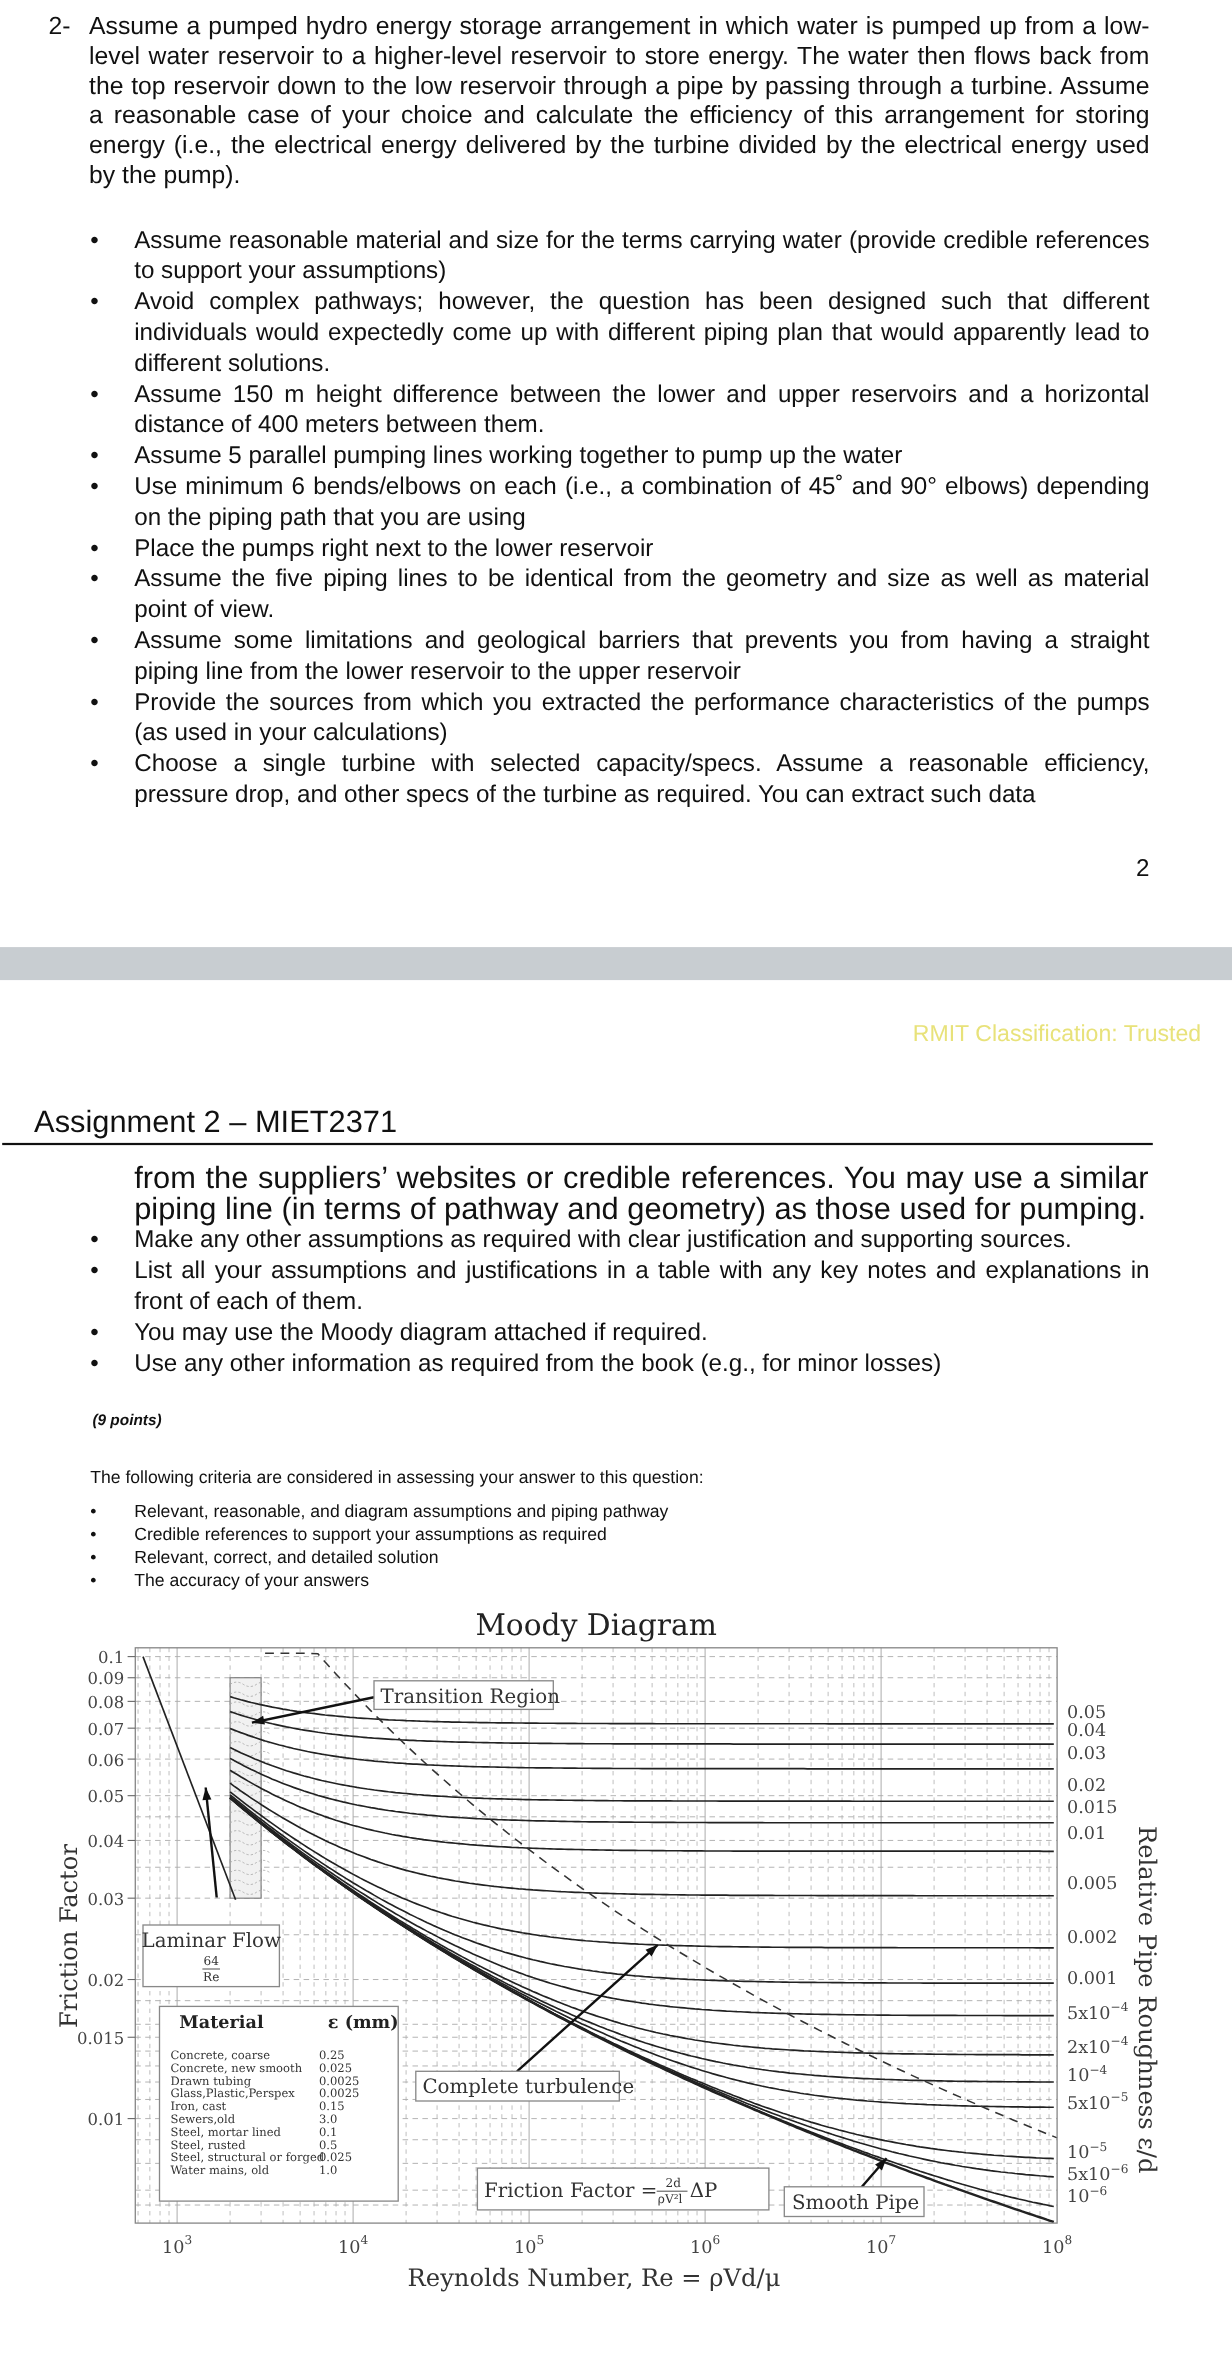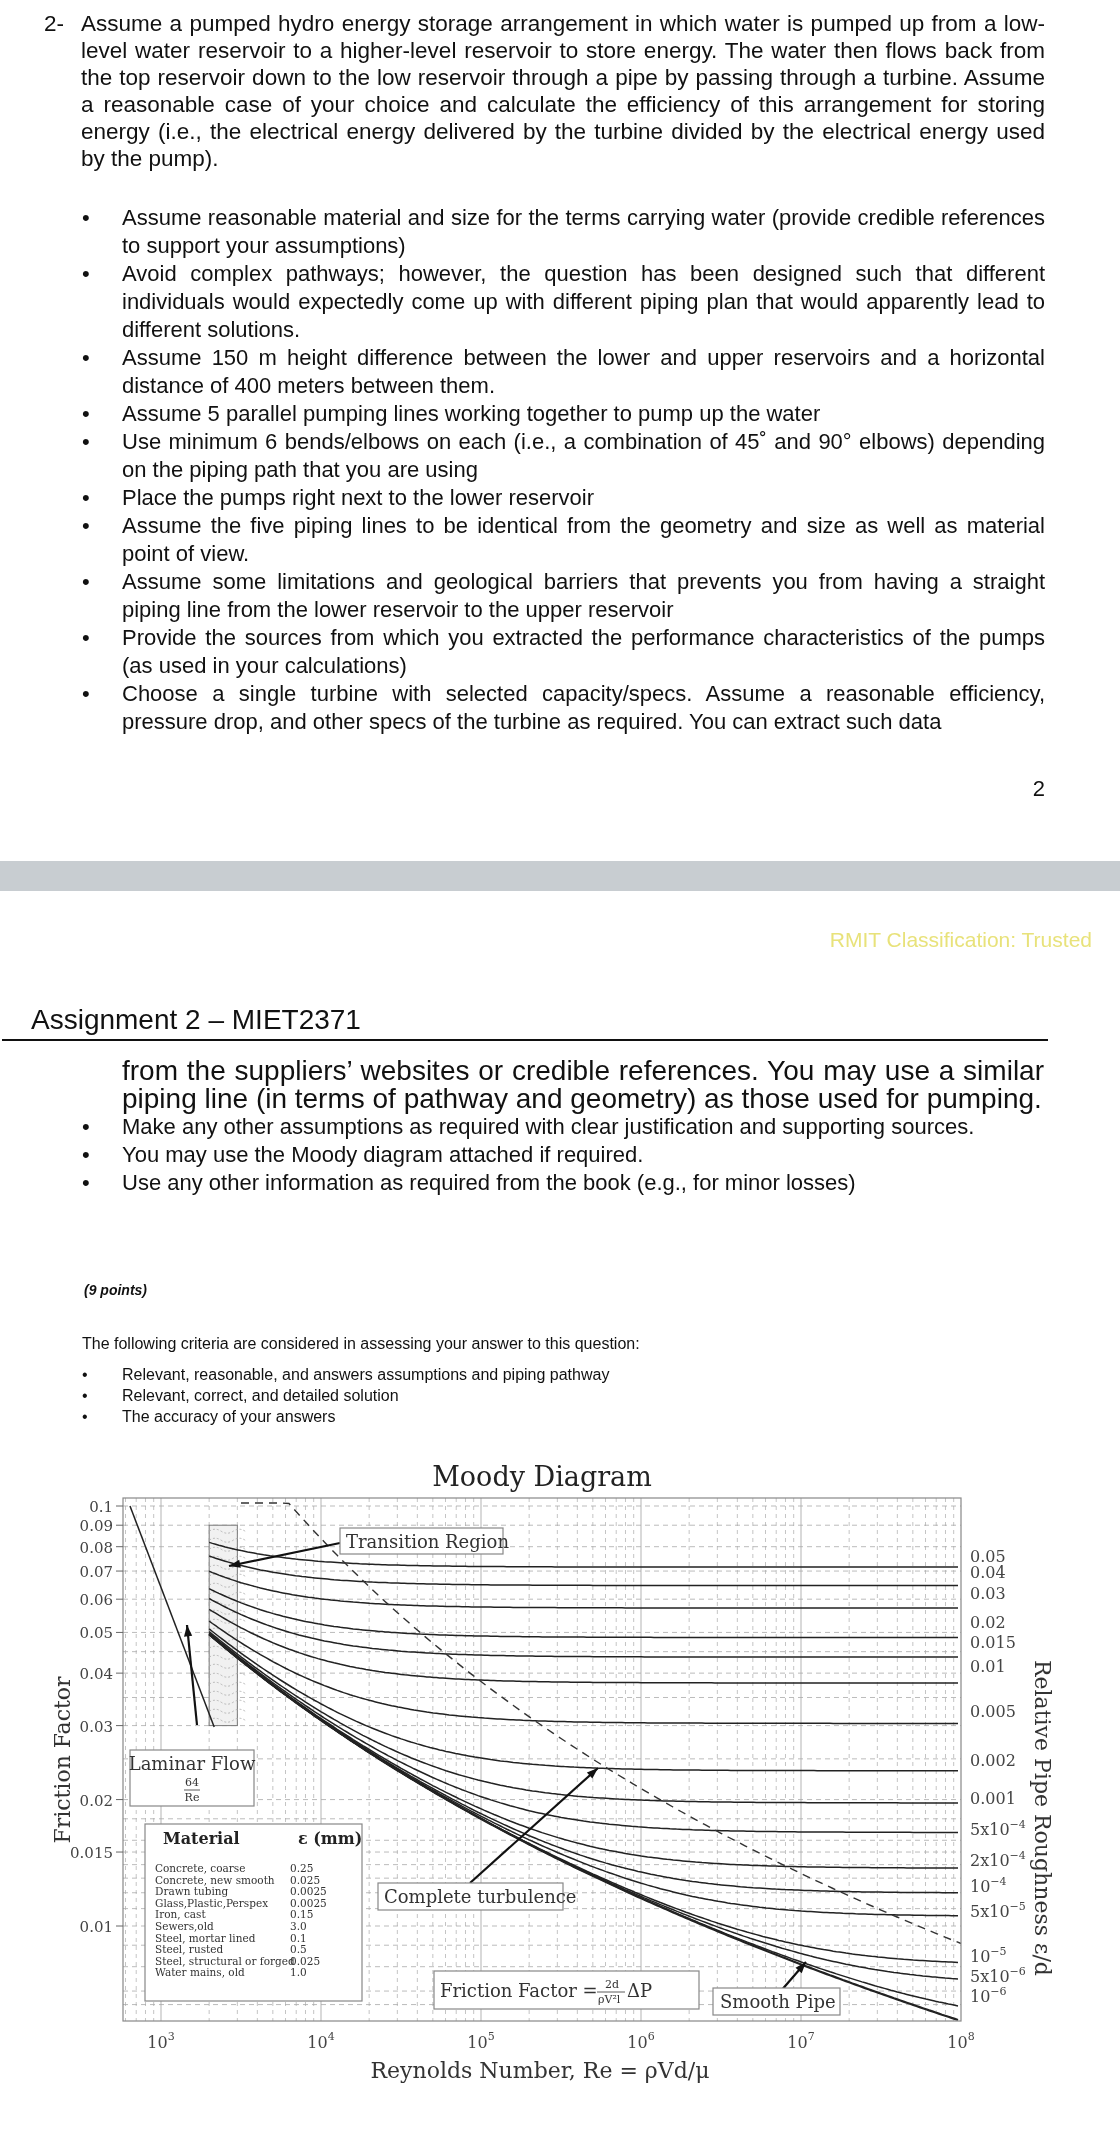--- a/index.html
+++ b/index.html
@@ -51,29 +51,31 @@
 
 <div class="abs gray-bar"></div>
 <div class="abs classif">RMIT Classification: Trusted</div>
 
 <div class="abs header-title">Assignment 2 – MIET2371</div>
 <div class="abs header-rule"></div>
 
 <div class="abs cont">from the suppliers’ websites or credible references. You may use a similar piping line (in terms of pathway and geometry) as those used for pumping.</div>
 <ul class="abs bullets list2">
   <li>Make any other assumptions as required with clear justification and supporting sources.</li>
+  <li>List all your assumptions and justifications in a table with any key notes and explanations in front of each of them.</li>
   <li>You may use the Moody diagram attached if required.</li>
   <li>Use any other information as required from the book (e.g., for minor losses)</li>
 </ul>
 
 <div class="abs points">(9 points)</div>
 
 <div class="abs criteria-intro">The following criteria are considered in assessing your answer to this question:</div>
 <ul class="abs bullets small list3">
-  <li>Relevant, reasonable, and answers assumptions and piping pathway</li>
+  <li>Relevant, reasonable, and diagram assumptions and piping pathway</li>
+  <li>Credible references to support your assumptions as required</li>
   <li>Relevant, correct, and detailed solution</li>
   <li>The accuracy of your answers</li>
 </ul>
 
 <svg id="moody" width="1120" height="2151" xmlns="http://www.w3.org/2000/svg">
   <g id="grid">
       <line x1="125.50420006138302" y1="1498" x2="125.50420006138302" y2="2021" stroke="#aaa" stroke-width="0.7" stroke-dasharray="4 4"></line>
       <line x1="136.2156864022811" y1="1498" x2="136.2156864022811" y2="2021" stroke="#aaa" stroke-width="0.7" stroke-dasharray="4 4"></line>
       <line x1="145.494397918711" y1="1498" x2="145.494397918711" y2="2021" stroke="#aaa" stroke-width="0.7" stroke-dasharray="4 4"></line>
       <line x1="153.67880151029203" y1="1498" x2="153.67880151029203" y2="2021" stroke="#aaa" stroke-width="0.7" stroke-dasharray="4 4"></line>

